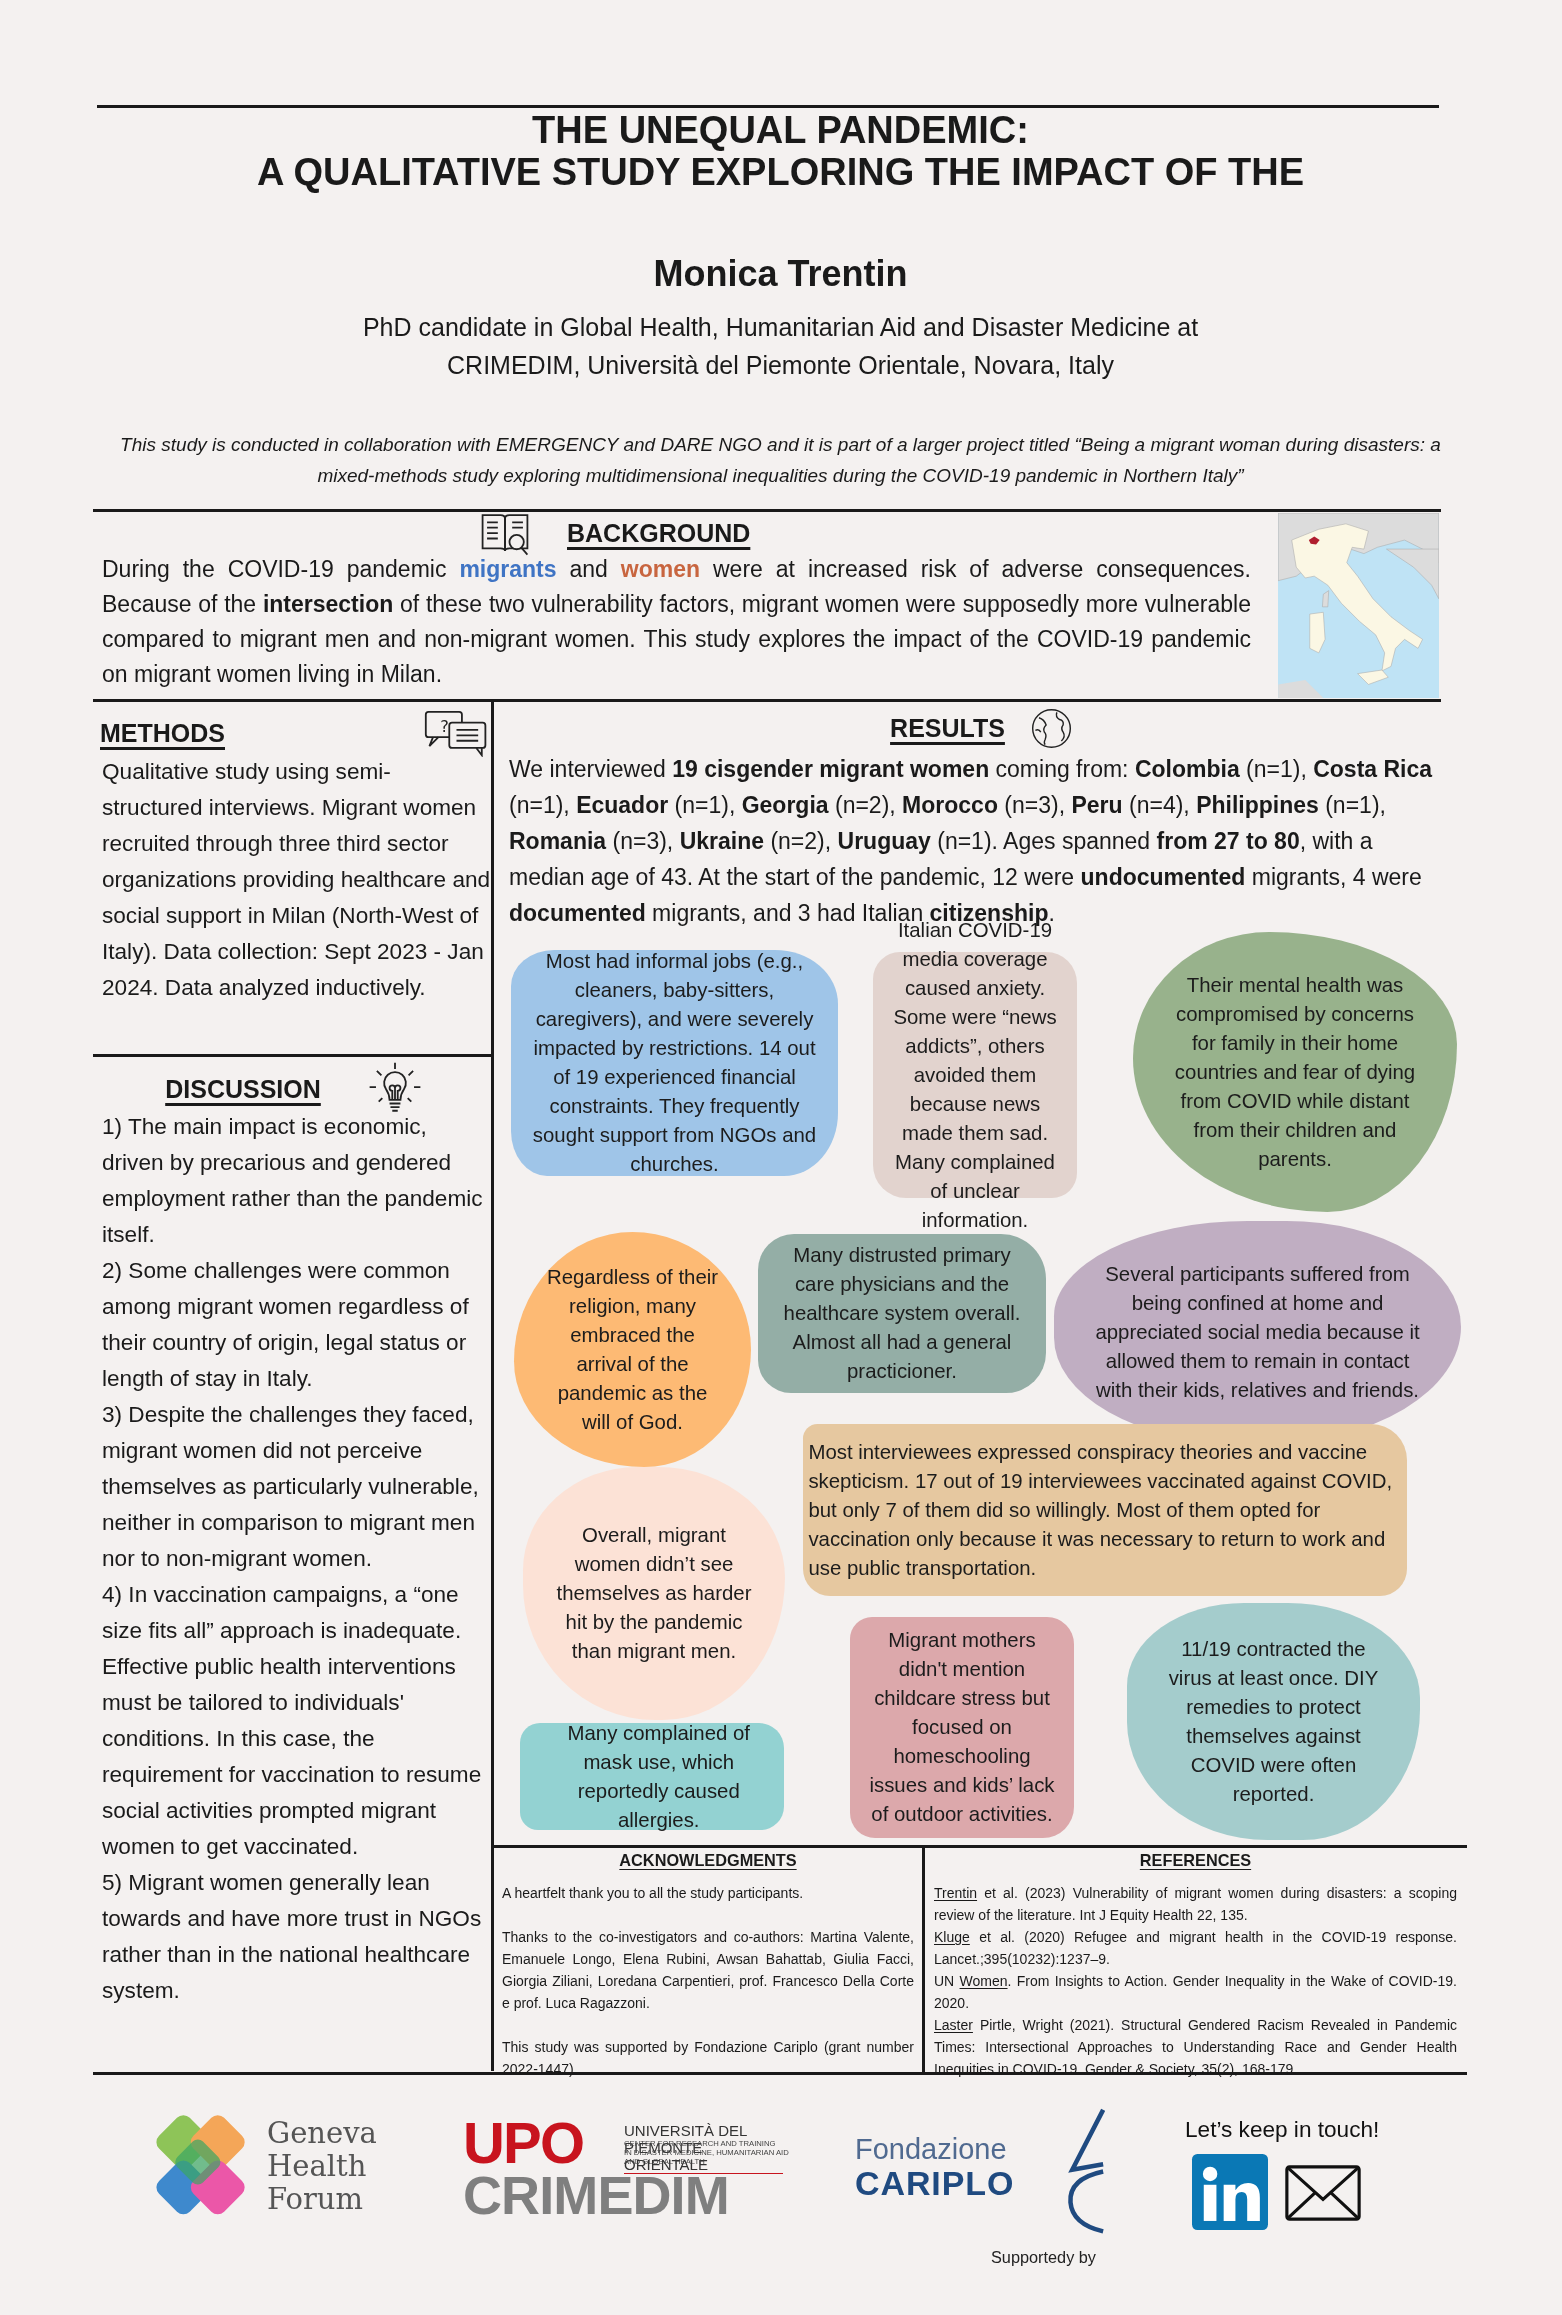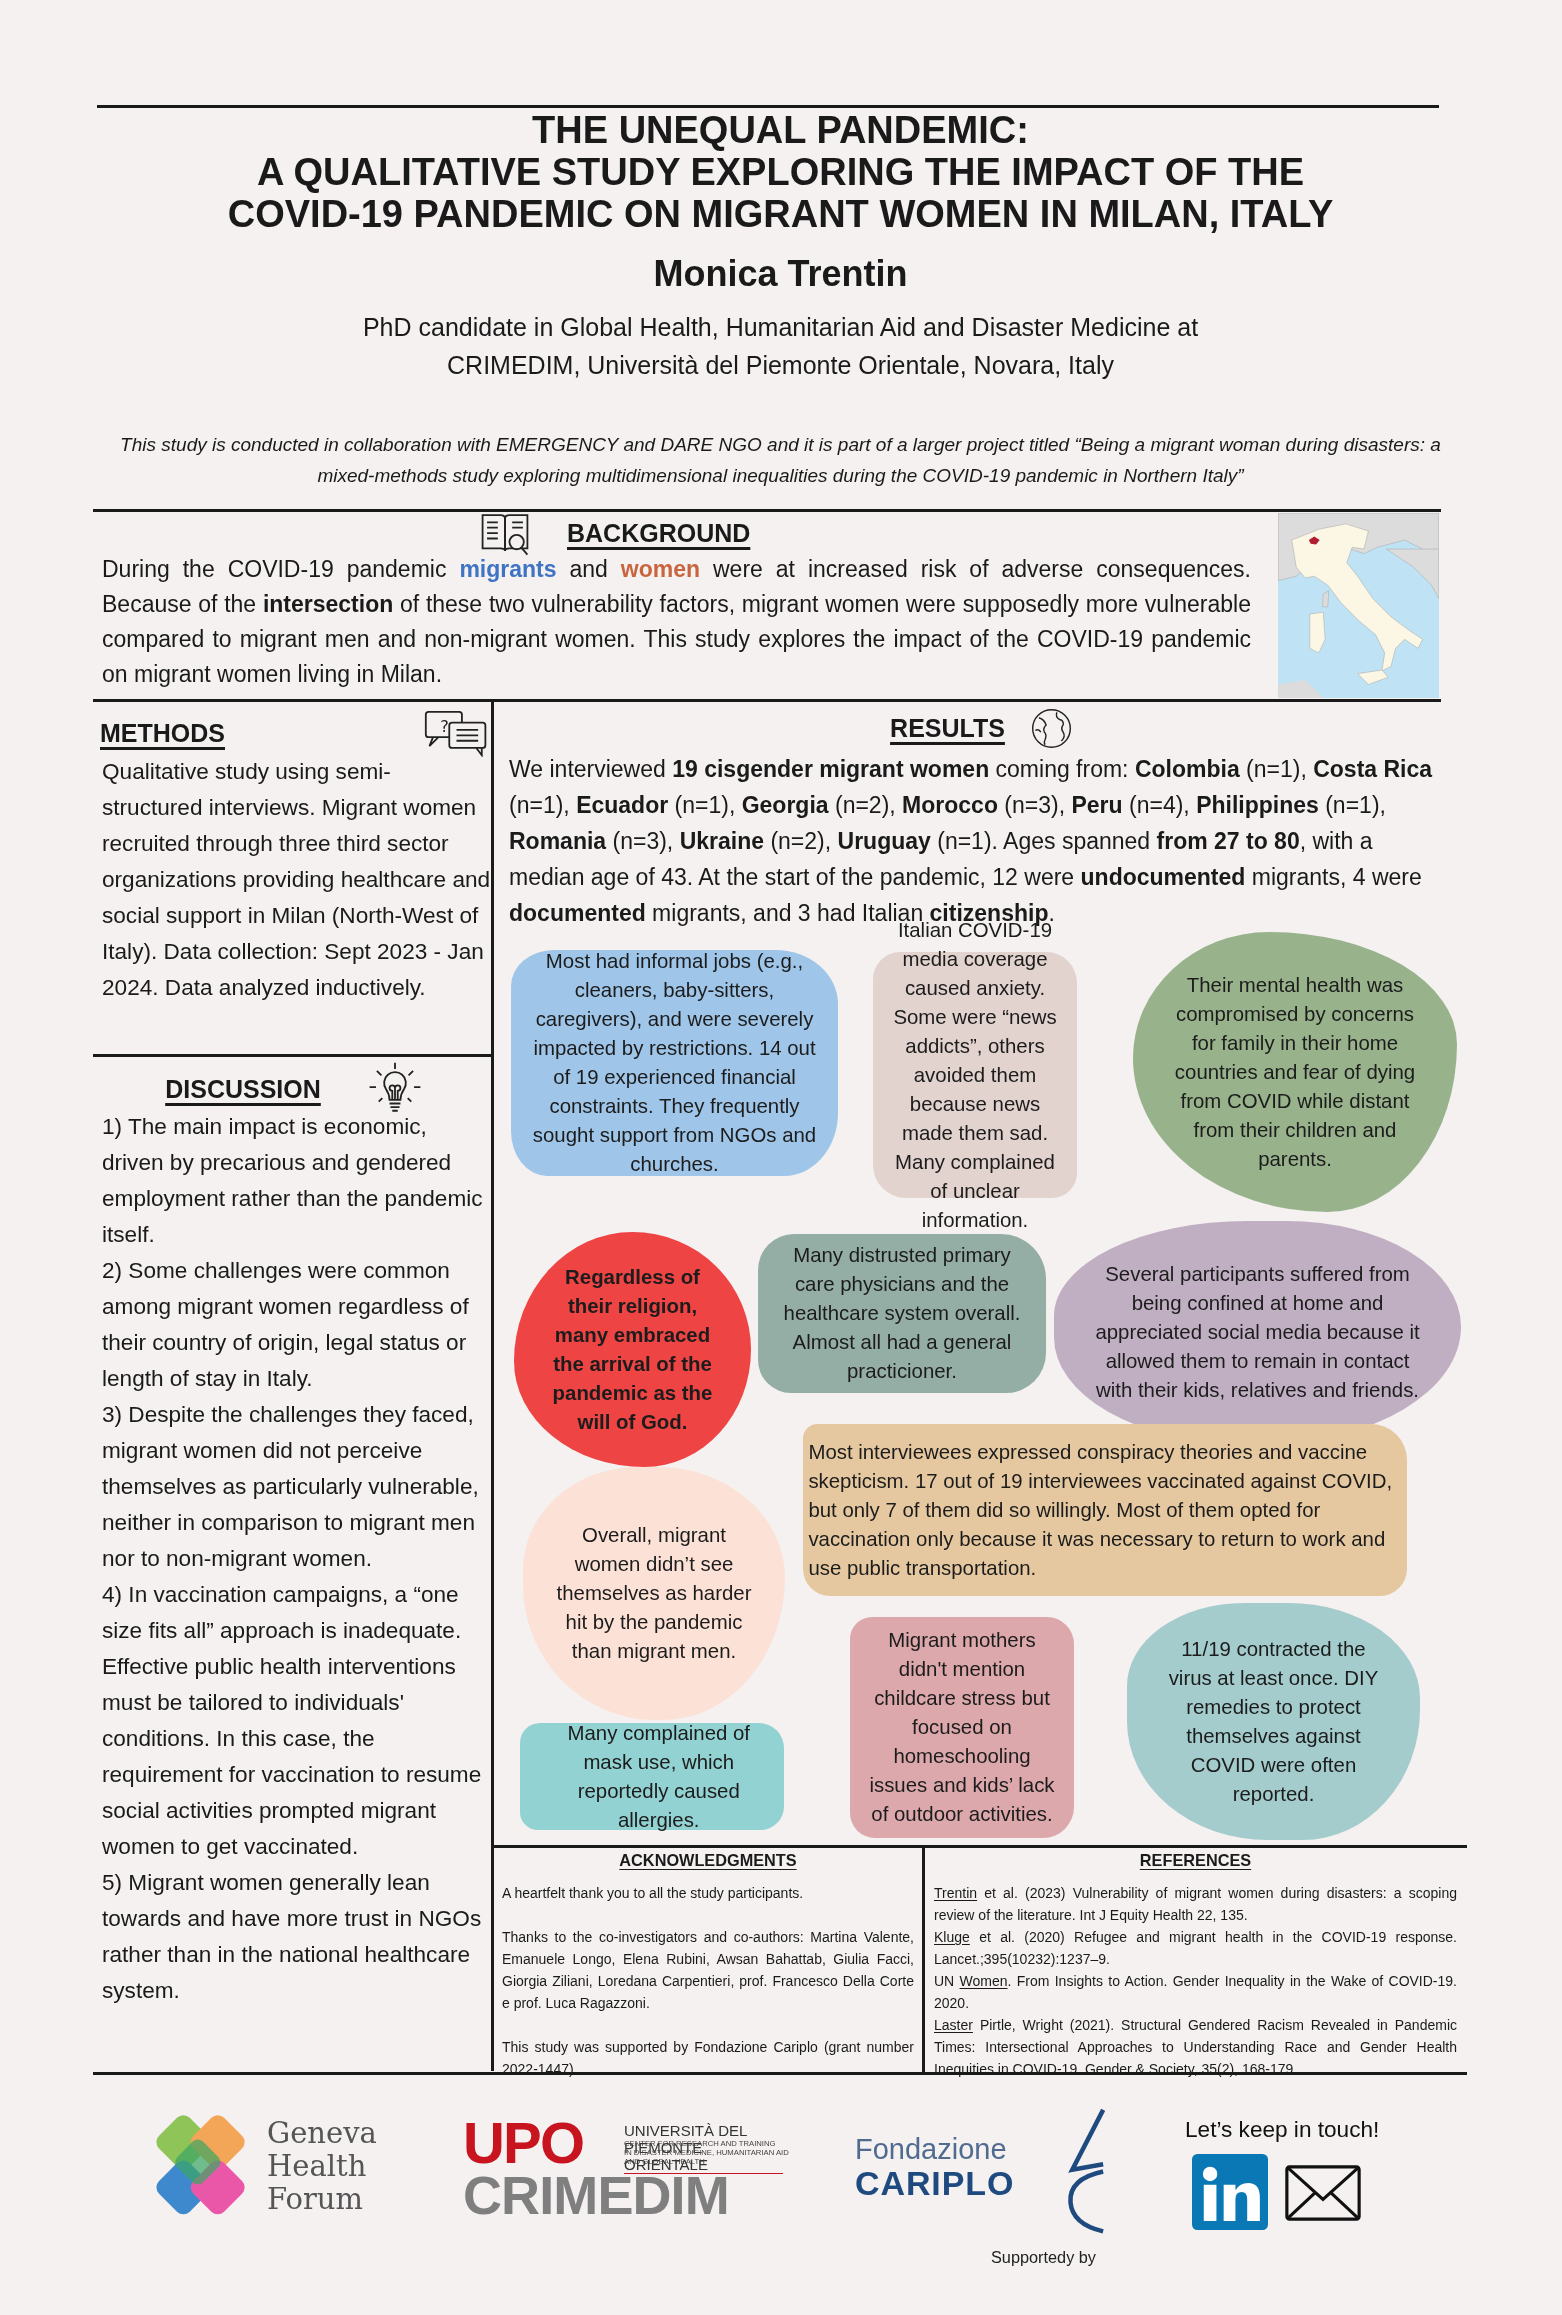--- a/index.html
+++ b/index.html
@@ -48,21 +48,20 @@
   .logo-text { position: absolute; }
 </style>
 </head>
 <body>
 
 <div class="hr" style="left:97px;top:105px;width:1342px;height:2.7px;"></div>
 
 <div id="title" class="abs">
   <div>THE UNEQUAL PANDEMIC:</div>
   <div>A QUALITATIVE STUDY EXPLORING THE IMPACT OF THE</div>
-  <div>COVID-19 PANDEMIC ON MIGRANT WOMEN IN MILAN, ITALY</div>
 </div>
 <div id="author" class="abs">Monica Trentin</div>
 <div id="affil" class="abs">
   <div>PhD candidate in Global Health, Humanitarian Aid and Disaster Medicine at</div>
   <div>CRIMEDIM, Università del Piemonte Orientale, Novara, Italy</div>
 </div>
 <div id="collab" class="abs">This study is conducted in collaboration with EMERGENCY and DARE NGO and it is part of a larger project titled “Being a migrant woman during disasters: a mixed-methods study exploring multidimensional inequalities during the COVID-19 pandemic in Northern Italy”</div>
 
 <div class="hr" style="left:93px;top:509px;width:1348px;height:2.7px;"></div>
 <div id="bg-head" class="abs">
@@ -141,21 +140,21 @@
 
 <div class="blob" style="left:511px;top:950px;width:327px;height:226px;border-radius:43px 63px 54px 36px / 36px 54px 63px 45px;background:#9fc5e8;">
   <span>Most had informal jobs (e.g., cleaners, baby-sitters, caregivers), and were severely impacted by restrictions. 14 out of 19 experienced financial constraints. They frequently sought support from NGOs and churches.</span>
 </div>
 <div class="blob" style="left:873px;top:952px;width:204px;height:246px;border-radius:27px 31px 25px 33px;background:#e2d3ce;">
   <span>Italian COVID-19 media coverage caused anxiety. Some were “news addicts”, others avoided them because news made them sad. Many complained of unclear information.</span>
 </div>
 <div class="blob" style="left:1133px;top:932px;width:324px;height:280px;border-radius:42% 58% 40% 60% / 45% 40% 60% 55%;background:#98b28c;padding:9px 33px;">
   <span>Their mental health was compromised by concerns for family in their home countries and fear of dying from COVID while distant from their children and parents.</span>
 </div>
-<div class="blob" style="left:514px;top:1232px;width:237px;height:235px;border-radius:50% 50% 45% 55% / 55% 50% 50% 45%;background:#ef4444;padding:9px 27px;font-weight:bold;">
+<div class="blob" style="left:514px;top:1232px;width:237px;height:235px;border-radius:50% 50% 45% 55% / 55% 50% 50% 45%;background:#fdba74;padding:9px 27px;">
   <span>Regardless of their religion, many embraced the arrival of the pandemic as the will of God.</span>
 </div>
 <div class="blob" style="left:758px;top:1234px;width:288px;height:159px;border-radius:36px 45px 40px 33px;background:#94aea6;">
   <span>Many distrusted primary care physicians and the healthcare system overall. Almost all had a general practicioner.</span>
 </div>
 <div class="blob" style="left:1054px;top:1221px;width:407px;height:222px;border-radius:50% 45% 50% 48% / 45% 50% 55% 50%;background:#c0aec2;padding:9px 36px;">
   <span>Several participants suffered from being confined at home and appreciated social media because it allowed them to remain in contact with their kids, relatives and friends.</span>
 </div>
 <div class="blob" style="left:803px;top:1424px;width:604px;height:172px;border-radius:14.5px 36px 27px 27px;background:#e6c8a0;text-align:left;justify-content:flex-start;padding:5.4px 5.4px 5.4px 5.4px;">
   <span>Most interviewees expressed conspiracy theories and vaccine skepticism. 17 out of 19 interviewees vaccinated against COVID, but only 7 of them did so willingly. Most of them opted for vaccination only because it was necessary to return to work and use public transportation.</span>

